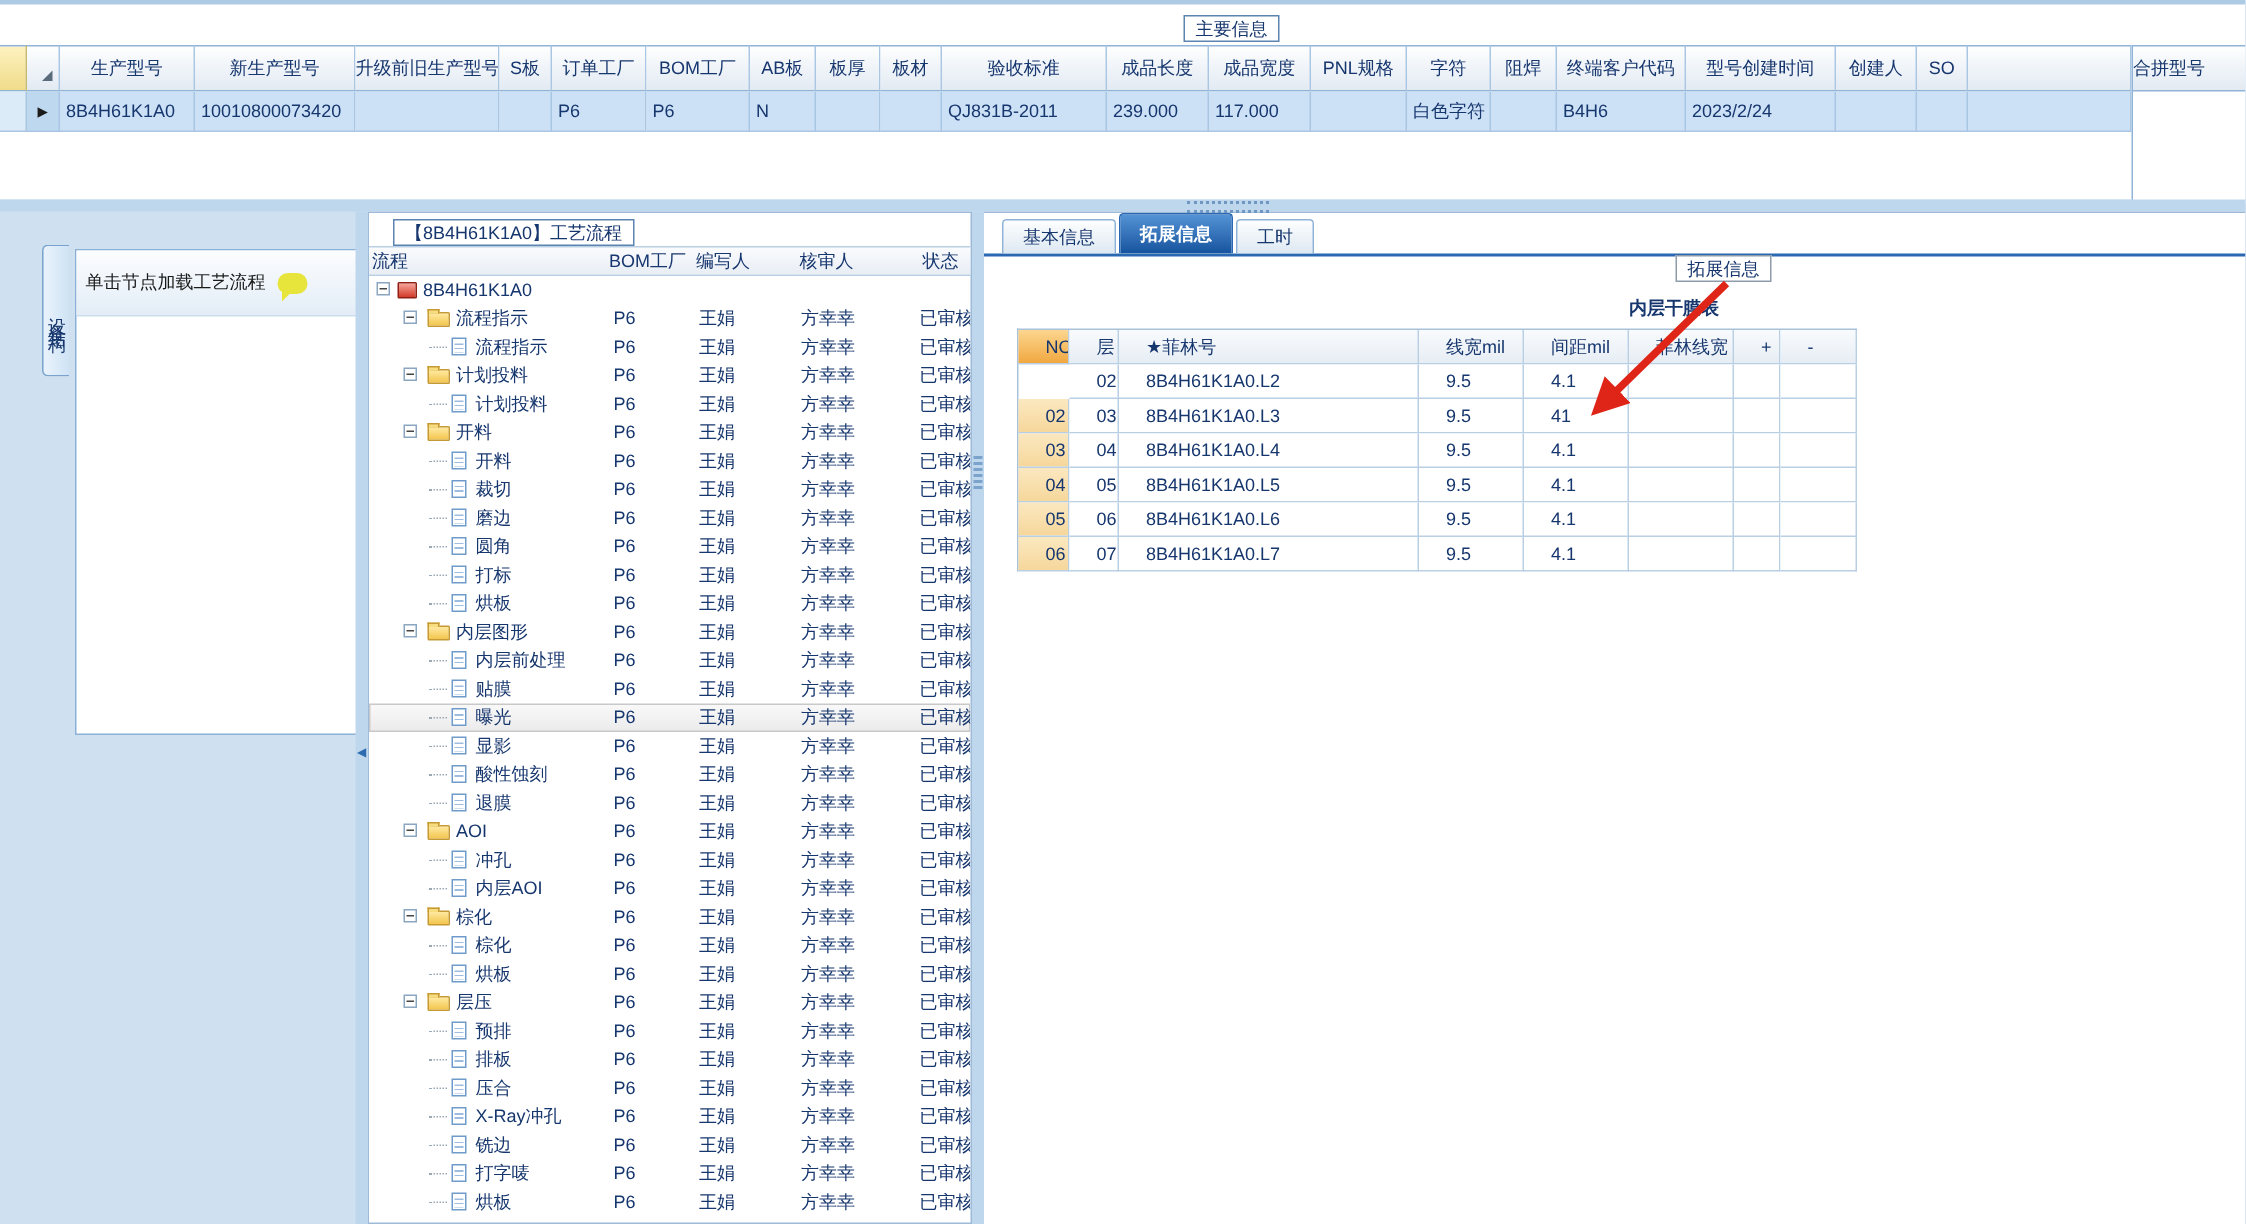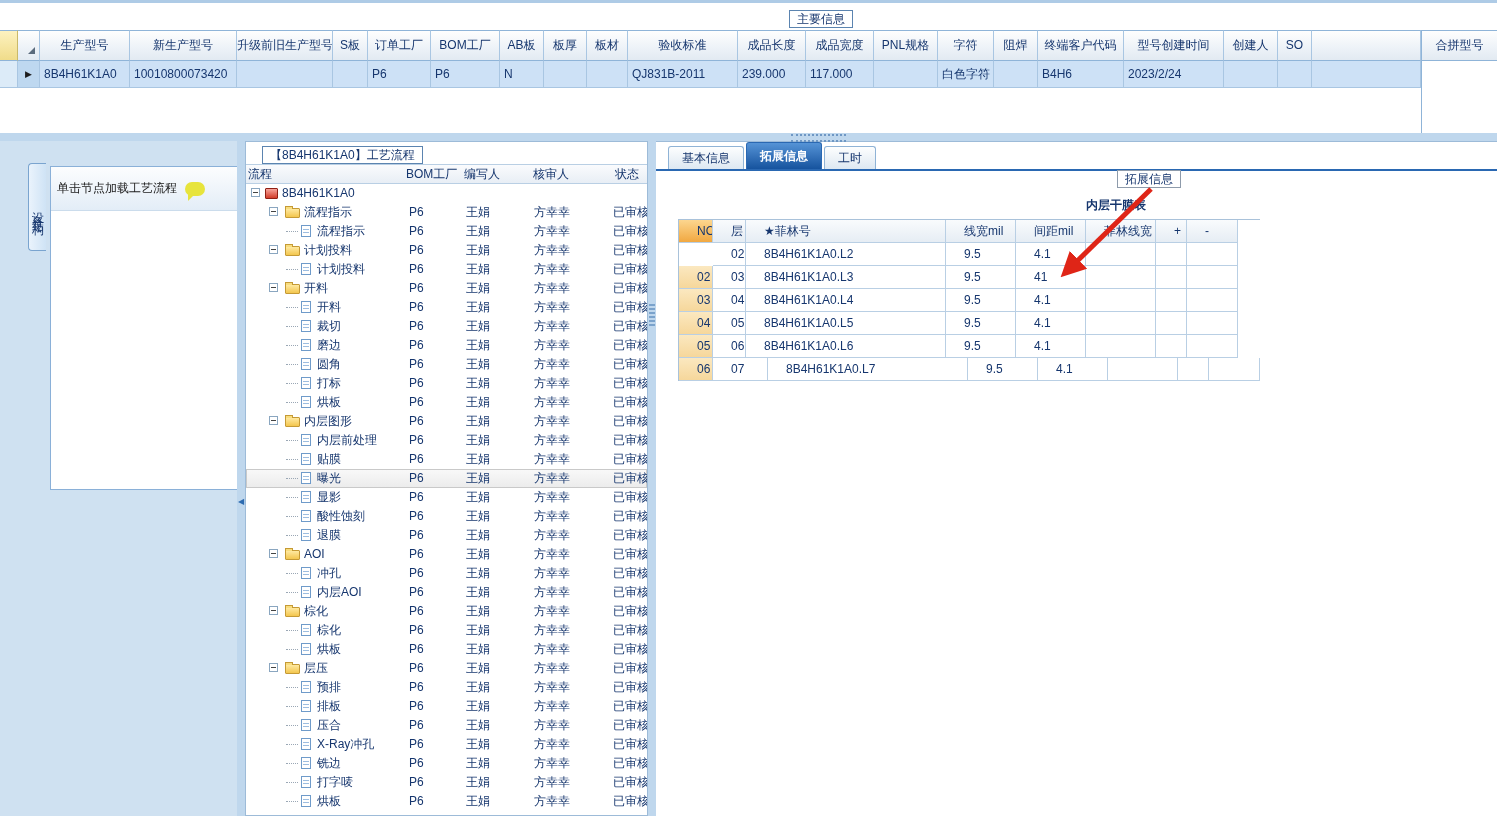--- a/index.html
+++ b/index.html
@@ -15,21 +15,21 @@
 .tg-header{position:absolute;left:0;top:27px;height:31px;display:flex}
 .tg-row{position:absolute;left:0;top:58px;height:27px;display:flex}
 .th{flex:none;height:31px;line-height:29px;text-align:center;background:linear-gradient(#fefefe,#eef3f8 55%,#e2eaf2);border-right:1px solid #a9c6e2;border-top:1px solid #8fb4d8;border-bottom:1px solid #8fb4d8;overflow:hidden;white-space:nowrap}
 .th.gutter{background:linear-gradient(#fdf2c0,#f0dc8a);border-right:1px solid #c9b96a}
 .th.selector{position:relative}
 .th.selector::after{content:"";position:absolute;right:4px;bottom:6px;border-left:7px solid transparent;border-bottom:7px solid #5a6b7c}
 .td{flex:none;height:27px;line-height:26px;background:#cde1f6;border-right:1px solid #a9c6e2;border-bottom:1px solid #a9c6e2;overflow:hidden;white-space:nowrap;padding-left:4px}
 .td.selector{background:#bed8f0;padding:0;text-align:center;color:#1c1c1c;font-size:9px}
 .td.gutter{background:#dcebf8;padding:0}
 .merge-grid{position:absolute;left:1421px;top:27px;width:76px;height:106px;background:#fff;border-left:1px solid #8fb4d8}
-.merge-grid .mh{height:31px;line-height:29px;text-align:center;background:linear-gradient(#fefefe,#eef3f8 55%,#e2eaf2);border-top:1px solid #8fb4d8;border-bottom:1px solid #8fb4d8}
+.merge-grid .mh{height:31px;line-height:29px;background:linear-gradient(#fefefe,#eef3f8 55%,#e2eaf2);border-top:1px solid #8fb4d8;border-bottom:1px solid #8fb4d8}
 .hsplit{position:absolute;left:0;top:133px;width:1497px;height:8px;background:#bfd7ed}
 
 
 .vtab{position:absolute;left:28px;top:163px;width:18px;height:88px;background:linear-gradient(90deg,#eaf3fc,#cfe3f5);border:1px solid #7aa4cf;border-right:none;border-radius:4px 0 0 4px;writing-mode:vertical-rl;text-align:center;letter-spacing:4px;color:#16366e;padding-top:5px;z-index:3}
 .left-panel{position:absolute;left:50px;top:166px;width:190px;height:324px;background:#fff;border:1px solid #8ab0d8}
 .hint-bar{height:44px;background:linear-gradient(#fcfdfe,#e3edf7);border-bottom:1px solid #cbdcec;display:flex;align-items:center;padding:0 6px;color:#1a1a1a}
 .bubble{position:relative;width:20px;height:14px;margin-left:8px;background:#e7e43c;border-radius:7px;flex:none}
 .bubble::after{content:"";position:absolute;left:3px;bottom:-5px;border:4px solid transparent;border-top-color:#e7e43c;border-left-color:#e7e43c}
 .vsplit{position:absolute;top:141px;width:8px;height:675px;background:#bfd7ed;z-index:2}
 #split-left{left:237px}
@@ -518,21 +518,21 @@
       <div class="ft-cell c-layer" style="width: 33px;">06</div>
       <div class="ft-cell" style="width: 200px;">8B4H61K1A0.L6</div>
       <div class="ft-cell" style="width: 70px;">9.5</div>
       <div class="ft-cell" style="width: 70px;">4.1</div>
       <div class="ft-cell" style="width: 70px;"></div>
       <div class="ft-cell" style="width: 31px;"></div>
       <div class="ft-cell" style="width: 51px;"></div>
     </div>
     <div class="ft-row">
       <div class="ft-cell no" style="width: 34px;">06</div>
-      <div class="ft-cell c-layer" style="width: 55px;">07</div>
+      <div class="ft-cell c-layer" style="width: 33px;">07</div>
       <div class="ft-cell" style="width: 200px;">8B4H61K1A0.L7</div>
       <div class="ft-cell" style="width: 70px;">9.5</div>
       <div class="ft-cell" style="width: 70px;">4.1</div>
       <div class="ft-cell" style="width: 70px;"></div>
       <div class="ft-cell" style="width: 31px;"></div>
       <div class="ft-cell" style="width: 51px;"></div>
     </div>
   </div>
 
 <svg class="overlay">

